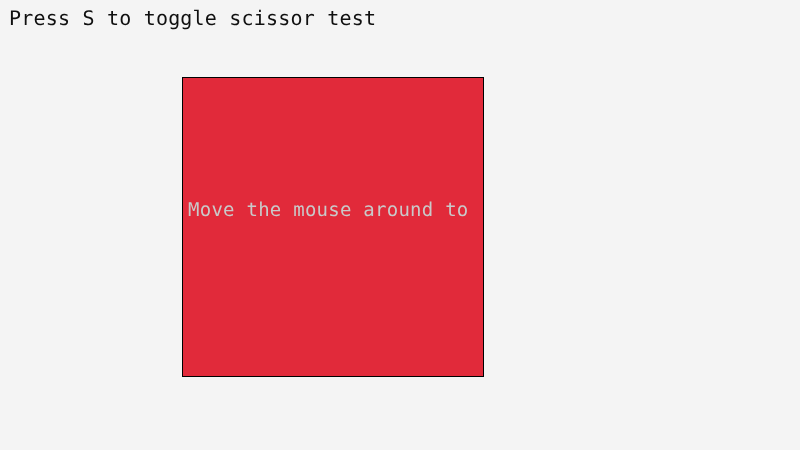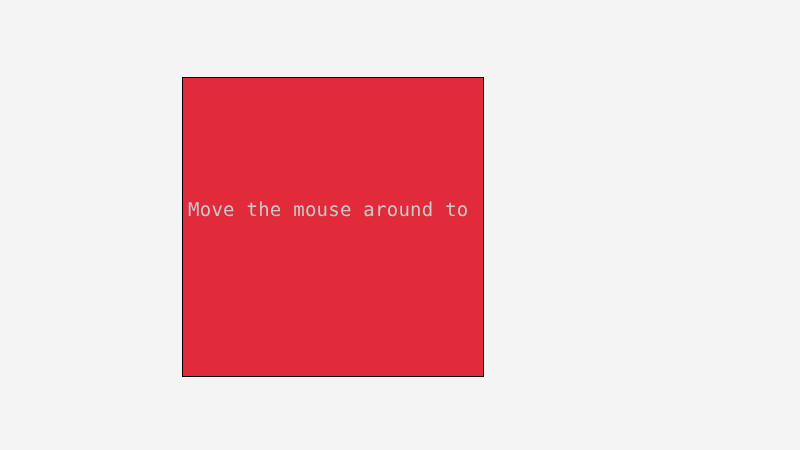--- a/index.html
+++ b/index.html
@@ -65,18 +65,19 @@
     -webkit-font-smoothing: none;
     font-smooth: never;
     text-rendering: geometricPrecision;
   }
 </style>
 </head>
 <body>
 
 <div id="canvas">
 
+  <div id="hud-title">Press S to toggle scissor test</div>
 
   <div id="scissor-box">
     <div id="scissor-text">Move the mouse around to r</div>
   </div>
 
 </div>
 
 </body></html>

